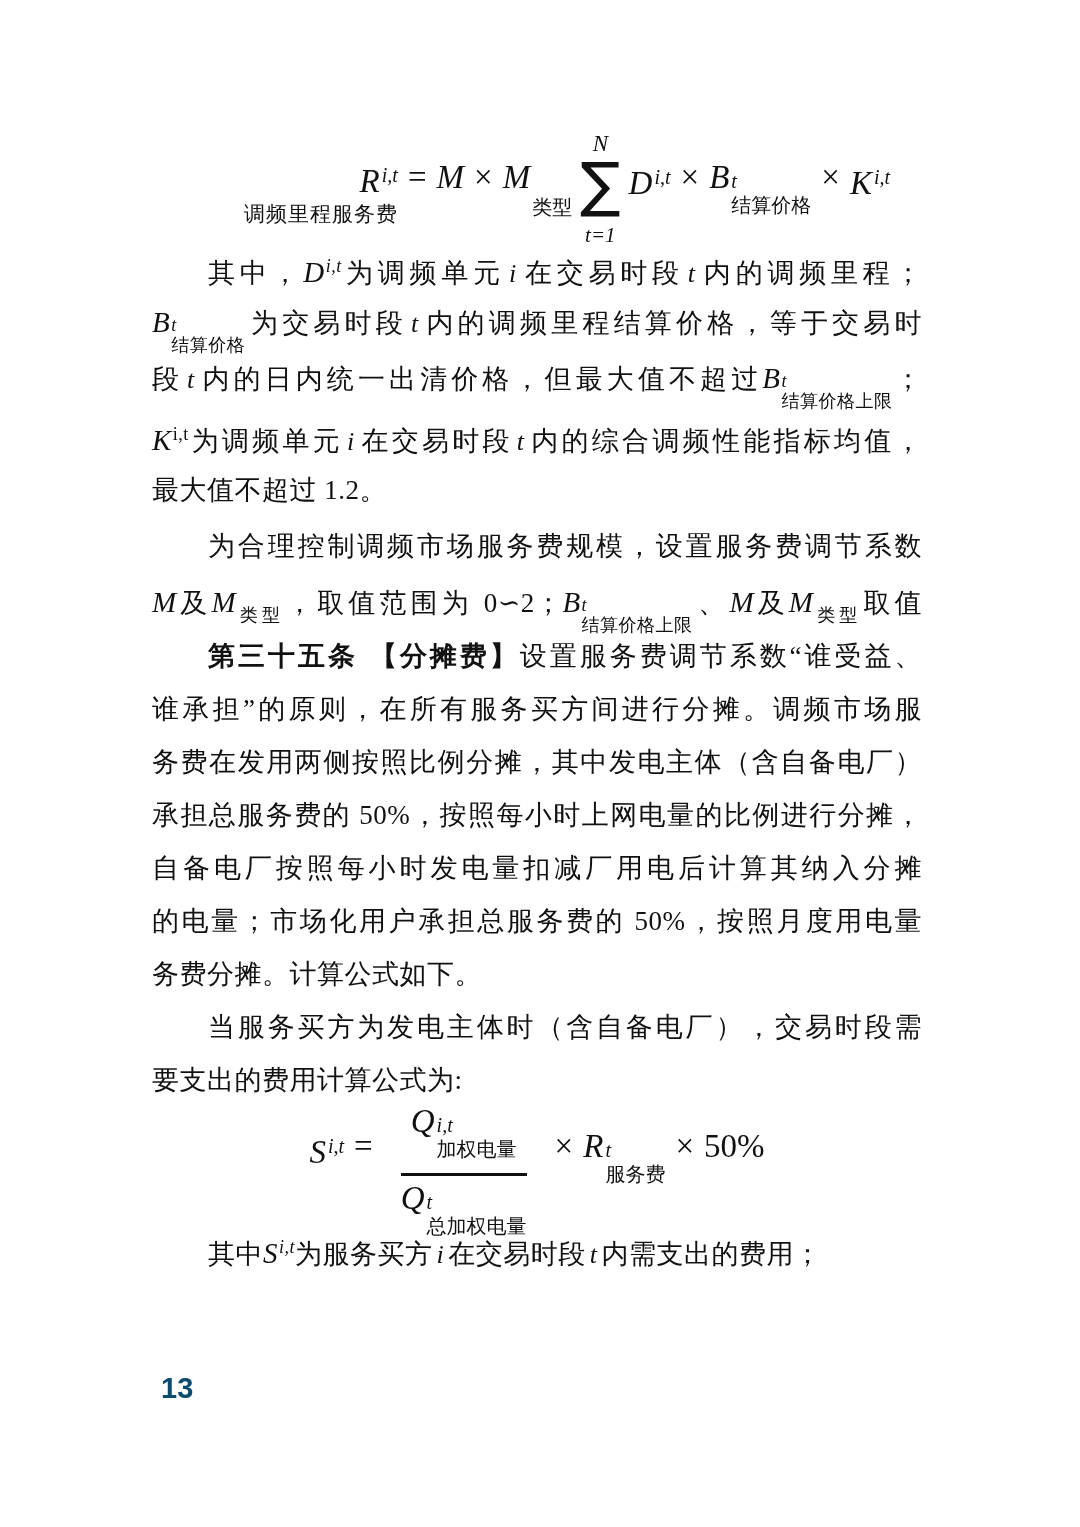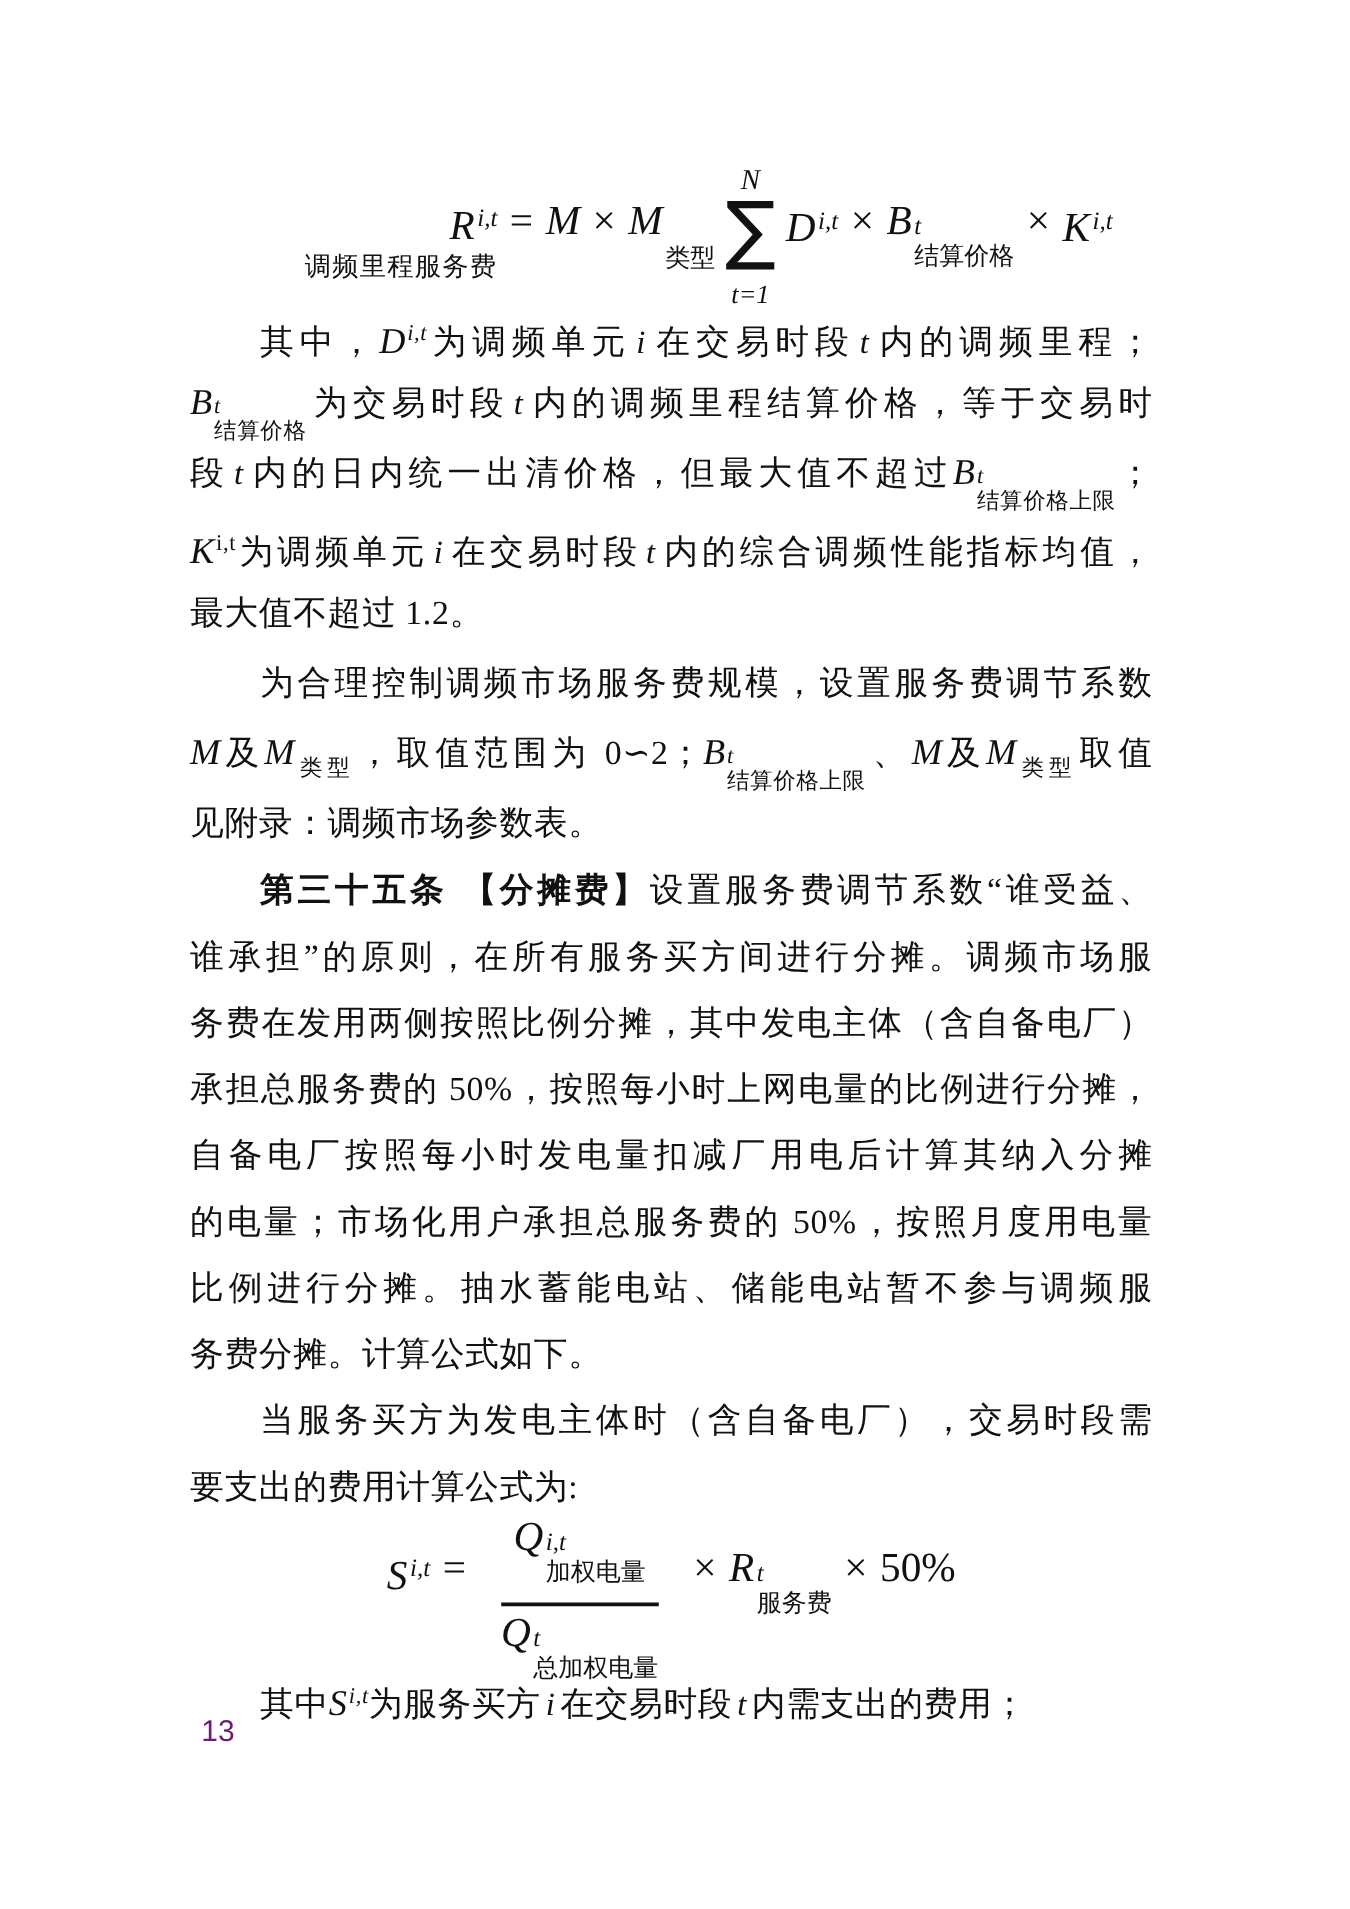--- a/index.html
+++ b/index.html
@@ -91,22 +91,23 @@
   .sum-b { font-size: 21px; font-style: italic; line-height: 23px; padding-top: 12px; }
   .frac { display: inline-flex; flex-direction: column; align-items: center; padding-top: 4px; margin: 0 8px; }
   .fnum, .fden { display: block; line-height: 36px; white-space: nowrap; }
   .fnum { border-bottom: 3px solid #111; padding: 6px 10px 14px; }
   .fden { padding: 4px 10px 0; }
   .pagenum {
     position: absolute;
     left: 161px;
     top: 1372px;
     font-family: "Liberation Sans", "DejaVu Sans", sans-serif;
-    font-size: 24px;
-    color: #701a75;
+    font-size: 29px;
+    color: #0c4a6e;
+    font-weight: bold;
   }
 </style>
 </head>
 <body>
 
 <div class="page">
   <div class="content">
 
     <div class="fwrap1">
       <div class="formula f1">
@@ -138,29 +139,27 @@
     <div class="line"><span>段</span><i class="vi">t</i><span>内的日内统一出清价格，但最大值不超过</span><span class="imath"><i class="ib">B</i><span class="istack"><span class="isup">t</span><span class="isub">结算价格上限</span></span></span><span>；</span></div>
 
     <div class="line"><span class="imath"><i class="ib">K</i><sup class="isup-inline rm">i,t</sup></span><span>为调频单元</span><i class="vi">i</i><span>在交易时段</span><i class="vi">t</i><span>内的综合调频性能指标均值，</span></div>
 
     <div class="line short">最大值不超过 1.2。</div>
 
     <div class="line indent">为合理控制调频市场服务费规模，设置服务费调节系数</div>
 
     <div class="line"><i class="ib">M</i><span>及</span><span class="imath"><i class="ib">M</i><sub class="isub-inline">类型</sub></span><span>，取值范围为 0∽2；</span><span class="imath"><i class="ib">B</i><span class="istack"><span class="isup">t</span><span class="isub">结算价格上限</span></span></span><span>、</span><i class="ib">M</i><span>及</span><span class="imath"><i class="ib">M</i><sub class="isub-inline">类型</sub></span><span>取值</span></div>
 
-    <div class="line short">见附录：调频市场参数表。</div>
 
     <div class="line tight indent"><span class="bold headgap">第三十五条</span><span class="bold">【分摊费】</span><span>设置服务费调节系数“谁受益、</span></div>
     <div class="line tight">谁承担”的原则，在所有服务买方间进行分摊。调频市场服</div>
     <div class="line tight">务费在发用两侧按照比例分摊，其中发电主体（含自备电厂）</div>
     <div class="line tight">承担总服务费的 50%，按照每小时上网电量的比例进行分摊，</div>
     <div class="line tight">自备电厂按照每小时发电量扣减厂用电后计算其纳入分摊</div>
     <div class="line tight">的电量；市场化用户承担总服务费的 50%，按照月度用电量</div>
-    <div class="line tight">比例进行分摊。抽水蓄能电站、储能电站暂不参与调频服</div>
     <div class="line tight short">务费分摊。计算公式如下。</div>
 
     <div class="line tight indent">当服务买方为发电主体时（含自备电厂），交易时段需</div>
     <div class="line tight short">要支出的费用计算公式为:</div>
 
     <div class="fwrap2">
       <div class="formula">
         <span class="tok2"><i class="mi">S</i><sup class="msup">i,t</sup></span>
         <span class="mop tok2">=</span>
         <span class="frac">

